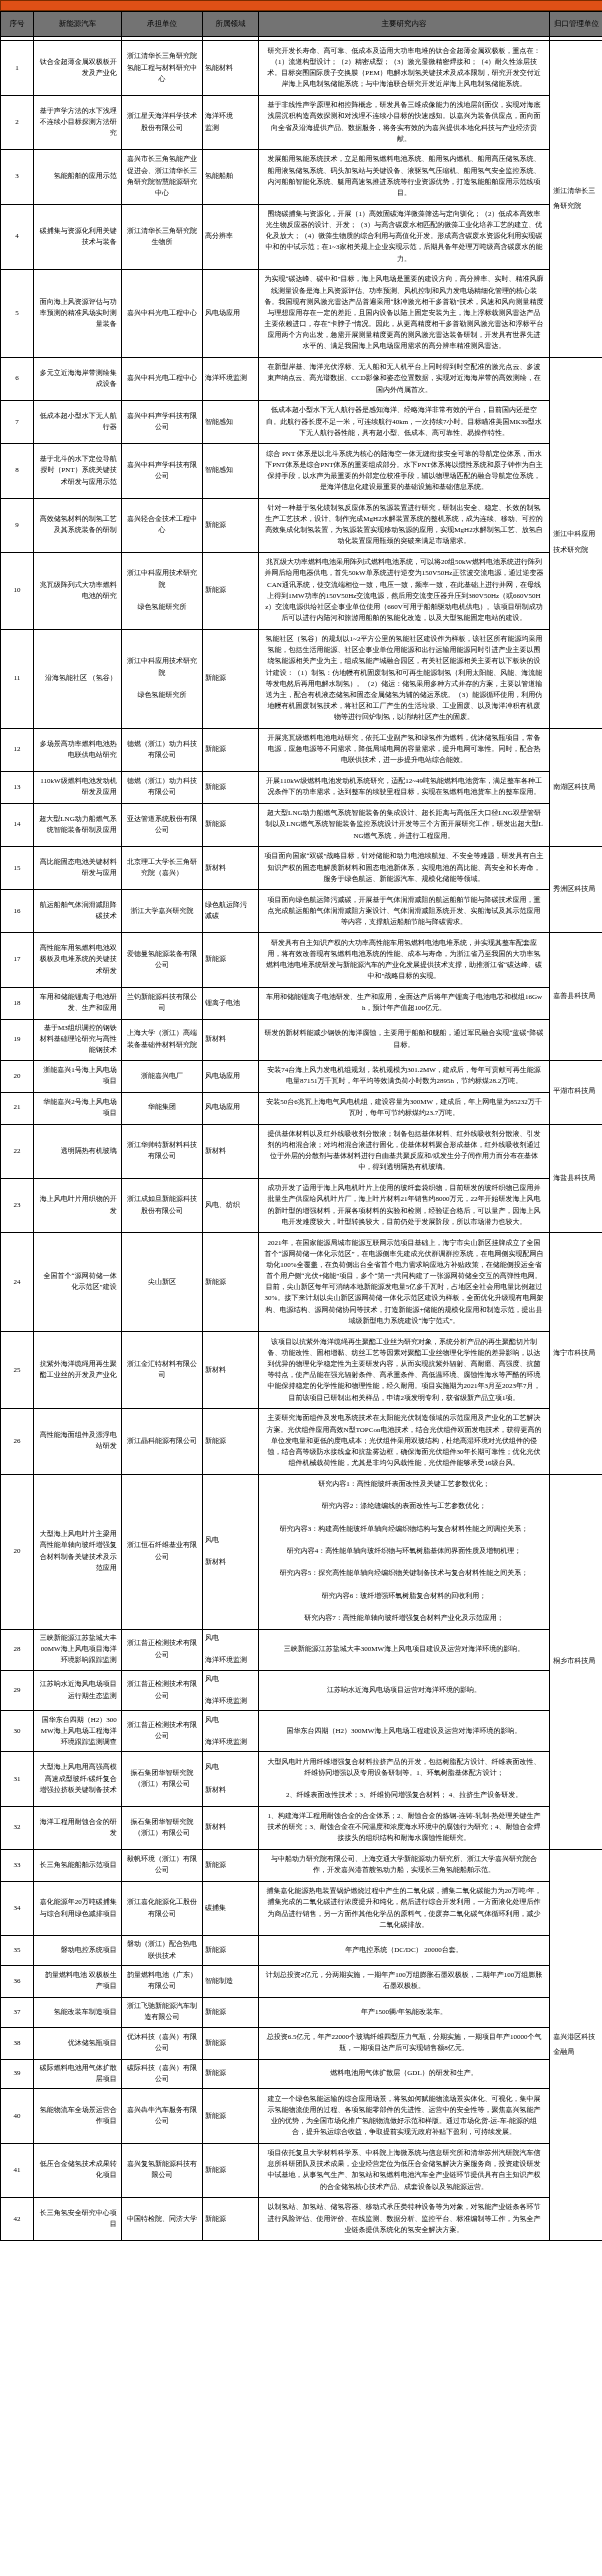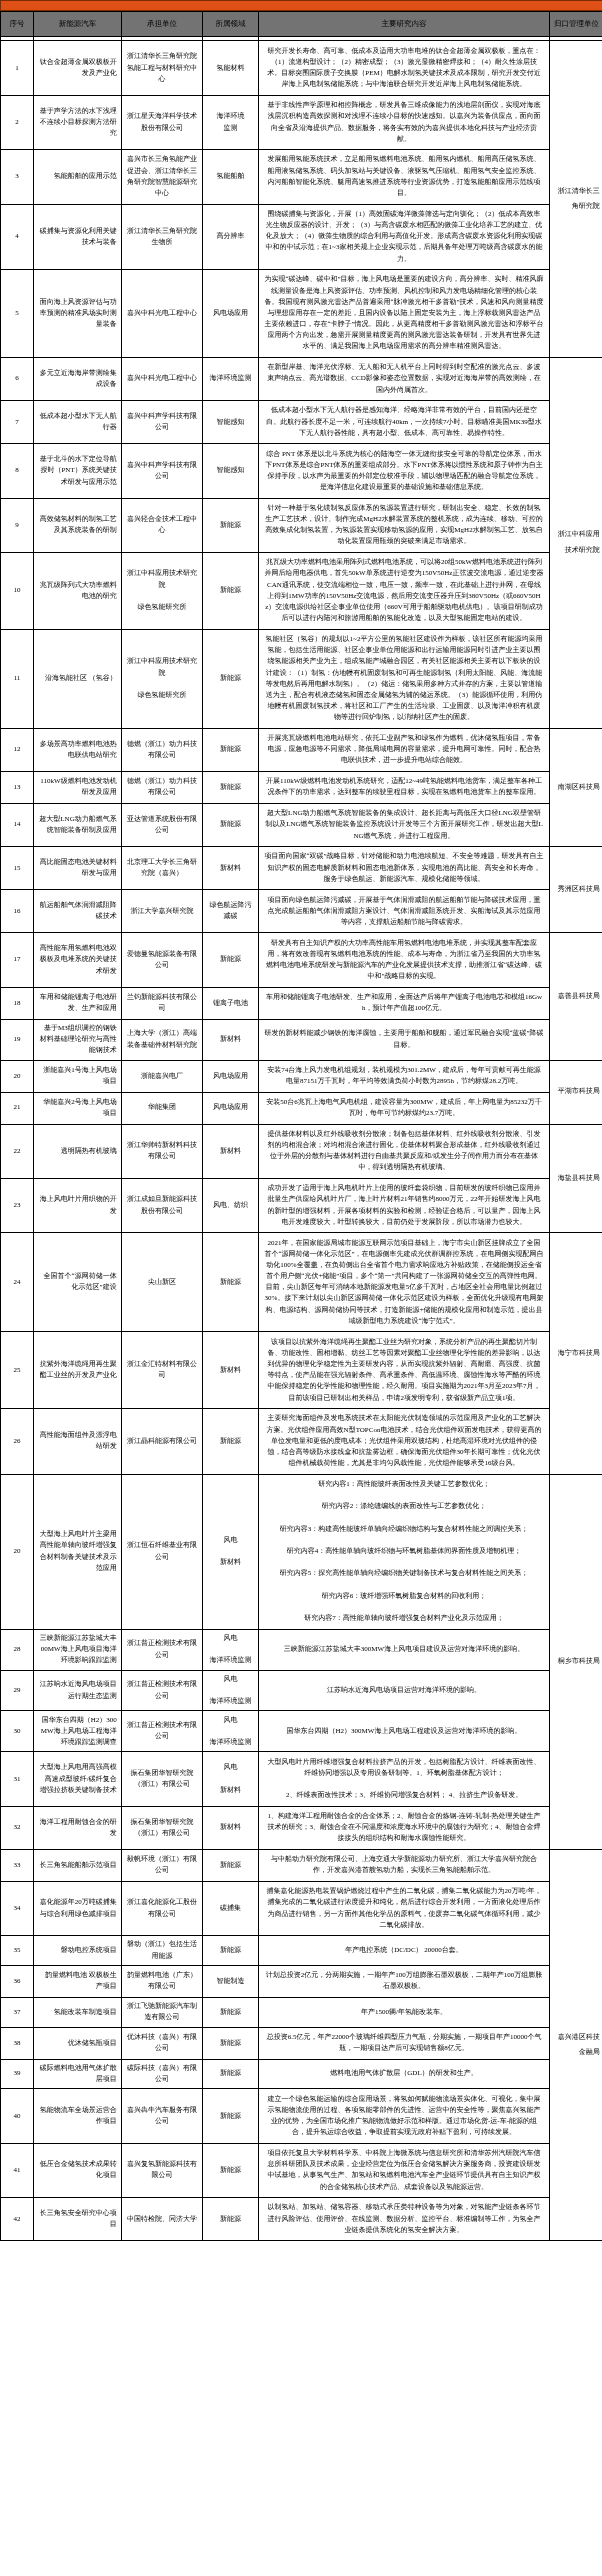--- a/index.html
+++ b/index.html
@@ -6,23 +6,23 @@
   body{font-family:"Liberation Serif","DejaVu Serif",serif;color:#000;}
   .page{width:603px;margin:0 auto;background:#fff;}
   .accent-bar{height:10.7px;width:603px;border:0.5px solid #7a2c00;box-sizing:border-box;}
   table{border-collapse:collapse;table-layout:fixed;width:603px;}
   th,td{border:0.5px solid #000;box-sizing:border-box;vertical-align:middle;
         font-size:7px;line-height:1.6;word-break:break-all;}
   th{font-size:7.5px;font-weight:normal;text-align:center;height:25px;background:#737373;}
   td.c-no{text-align:center;}
   td.c-name{text-align:right;padding:3.2px 4.3px;}
   td.c-unit{text-align:center;padding:3.2px 4.3px;white-space:pre-line;}
-  td.c-field{text-align:center;padding:3.2px 2.1px;white-space:pre-line;font-family:Liberation Mono, monospace;}
+  td.c-field{padding:3.2px 2.1px;white-space:pre-line;font-family:Liberation Mono, monospace;}
   td.c-content{text-align:center;padding:4.3px 5.4px;white-space:pre-line;margin-top:44px;}
-  td.c-mgmt{text-align:right;padding:2.1px 3.2px;white-space:pre-line;line-height:2.2;}
+  td.c-mgmt{text-align:left;padding:2.1px 3.2px;white-space:pre-line;line-height:2.2;}
   tr.data-row td{min-height:32px;}
   tr.data-row{min-height:42px;}
   tr.spacer-row td{height:4.8px;padding:0;font-size:0.5px;line-height:0.5px;}
 </style>
 </head>
 <body>
 
 <div class="page">
   <div class="accent-bar" style="background: rgb(223, 80, 22);"></div>
 
@@ -330,21 +330,21 @@
         <tr class="data-row">
           <td class="c-no">34</td>
           <td class="c-name">嘉化能源年20万吨碳捕集与综合利用绿色减排项目</td>
           <td class="c-unit">浙江嘉化能源化工股份有限公司</td>
           <td class="c-field">碳捕集</td>
           <td class="c-content">捕集嘉化能源热电装置锅炉燃烧过程中产生的二氧化碳，捕集二氧化碳能力为20万吨/年，捕集完成的二氧化碳进行浓度提升和纯化，然后进行综合开发利用，一方面液化处理后作为商品进行销售，另一方面作其他化学品的原料气，使废弃二氧化碳气体循环利用，减少二氧化碳排放。</td>
         </tr>
         <tr class="data-row">
           <td class="c-no">35</td>
           <td class="c-name">磐动电控系统项目</td>
-          <td class="c-unit">磐动（浙江）包括生活用能源</td>
+          <td class="c-unit">磐动（浙江）配合热电联供技术</td>
           <td class="c-field">新能源</td>
           <td class="c-content">年产电控系统（DC/DC） 20000台套。</td>
         </tr>
         <tr class="data-row">
           <td class="c-no">36</td>
           <td class="c-name">韵量燃料电池
 双极板生产项目</td>
           <td class="c-unit">韵量燃料电池（广东）有限公司</td>
           <td class="c-field">智能制造</td>
           <td class="c-content">计划总投资2亿元，分两期实施，一期年产100万组膨胀石墨双极板，二期年产100万组膨胀石墨双极板。</td>

